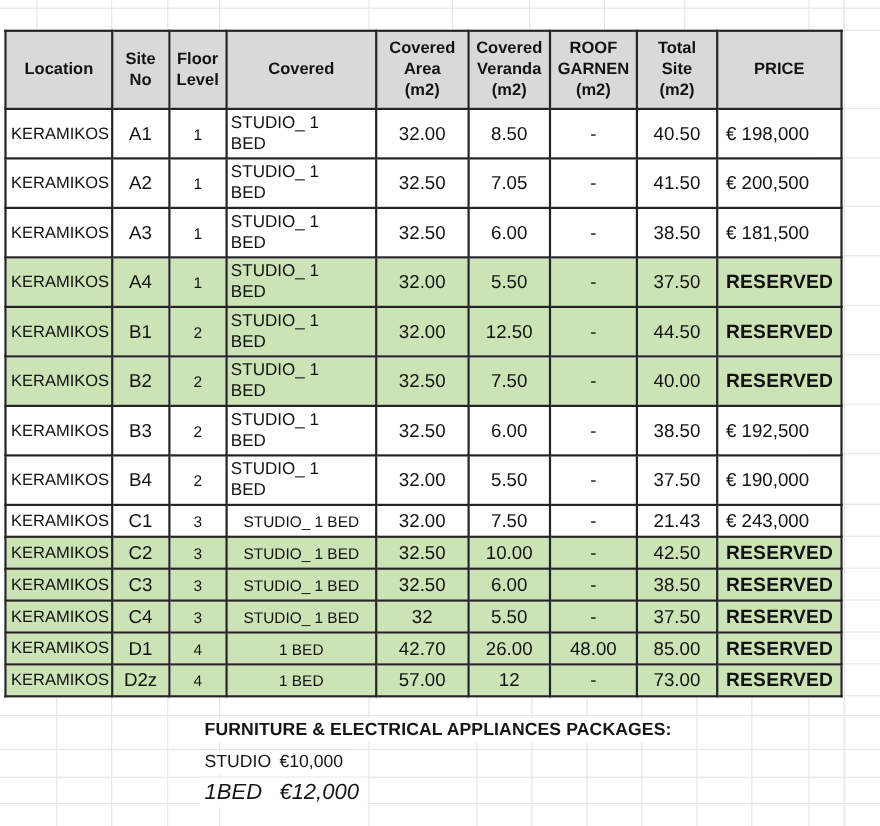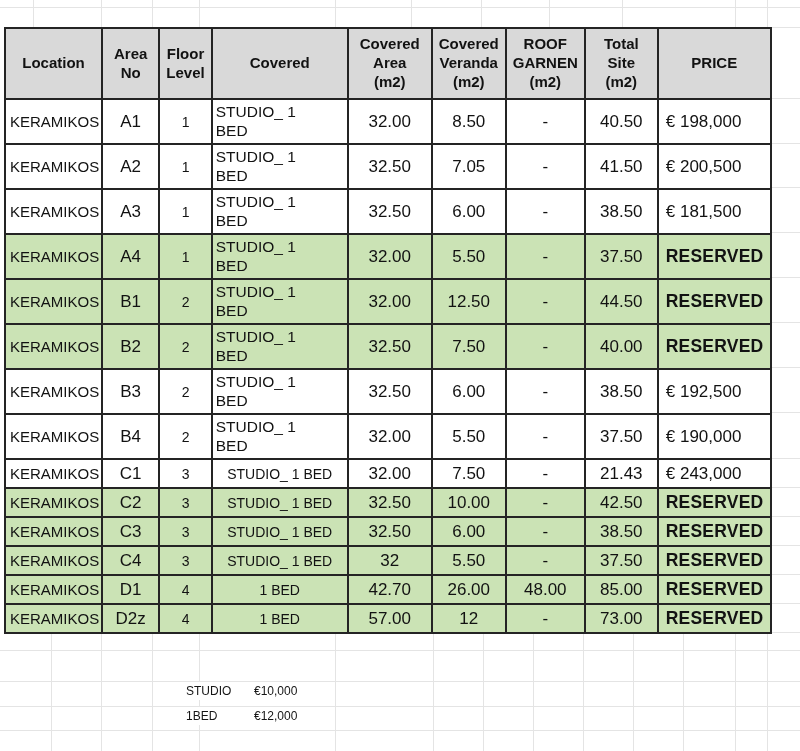--- a/index.html
+++ b/index.html
@@ -30,22 +30,22 @@
   tr.short td.c-bed{font-size:14px;}
   td.c-price{text-align:left; padding-left:7px; font-size:17px;}
   td.c-price.reserved{font-weight:bold; font-size:17.5px; letter-spacing:0.2px;}
 
   
   .watermark{position:absolute; left:170px; top:270px; width:560px; height:210px; z-index:5; mix-blend-mode:multiply; pointer-events:none;}
 
   
   .note{position:absolute; left:182px; z-index:2; background:#ffffff; padding:2px 8px 2px 4px; white-space:nowrap; color:#151515;}
   .note-title{top:653px; font-size:16px; font-weight:bold; letter-spacing:0.1px;}
-  .note-line1{top:682px; font-size:12px;}
-  .note-line2{top:707px; font-size:12px;}
+  .note-line1{top:682px; font-size:16px;}
+  .note-line2{top:707px; font-size:20px;font-style:italic;}
   .pkg-name{display:inline-block; width:68px;}
 </style>
 </head>
 <body>
 
 <div class="sheet">
 
   <div class="grid" id="grid">
       <div class="hline" style="top: 7px; left: 0px; width: 800px;"></div>
       <div class="vline" style="left: 33px; top: 0px; height: 27px;"></div>
@@ -102,21 +102,21 @@
         <col style="width:136px">
       <col style="width:76px">
         <col style="width:70px">
         <col style="width:68px">
         <col style="width:73px">
         <col style="width:113px">
     </colgroup>
     <thead>
       <tr>
         <th>Location</th>
-        <th class="pad-narrow">Area No</th>
+        <th class="pad-narrow">Site No</th>
         <th>Floor Level</th>
         <th>Covered</th>
         <th class="pad-narrow">Covered Area (m2)</th>
         <th>Covered Veranda (m2)</th>
         <th>ROOF GARNEN (m2)</th>
         <th class="pad-narrow">Total Site (m2)</th>
         <th>PRICE</th>
       </tr>
     </thead>
     <tbody id="tbody">
@@ -271,20 +271,21 @@
       <td class="c-num">57.00</td>
       <td class="c-num">12</td>
       <td class="c-num">-</td>
       <td class="c-num">73.00</td>
       <td class="c-price reserved">RESERVED</td>
     </tr>
       </tbody>
   </table>
 
 
+  <div class="note note-title">FURNITURE &amp; ELECTRICAL APPLIANCES PACKAGES:</div>
   <div class="note note-line1">
     <span class="pkg-name">STUDIO</span><span>€10,000</span>
   </div>
   <div class="note note-line2">
     <span class="pkg-name">1BED</span><span>€12,000</span>
   </div>
 
 </div>
 
 </body></html>

